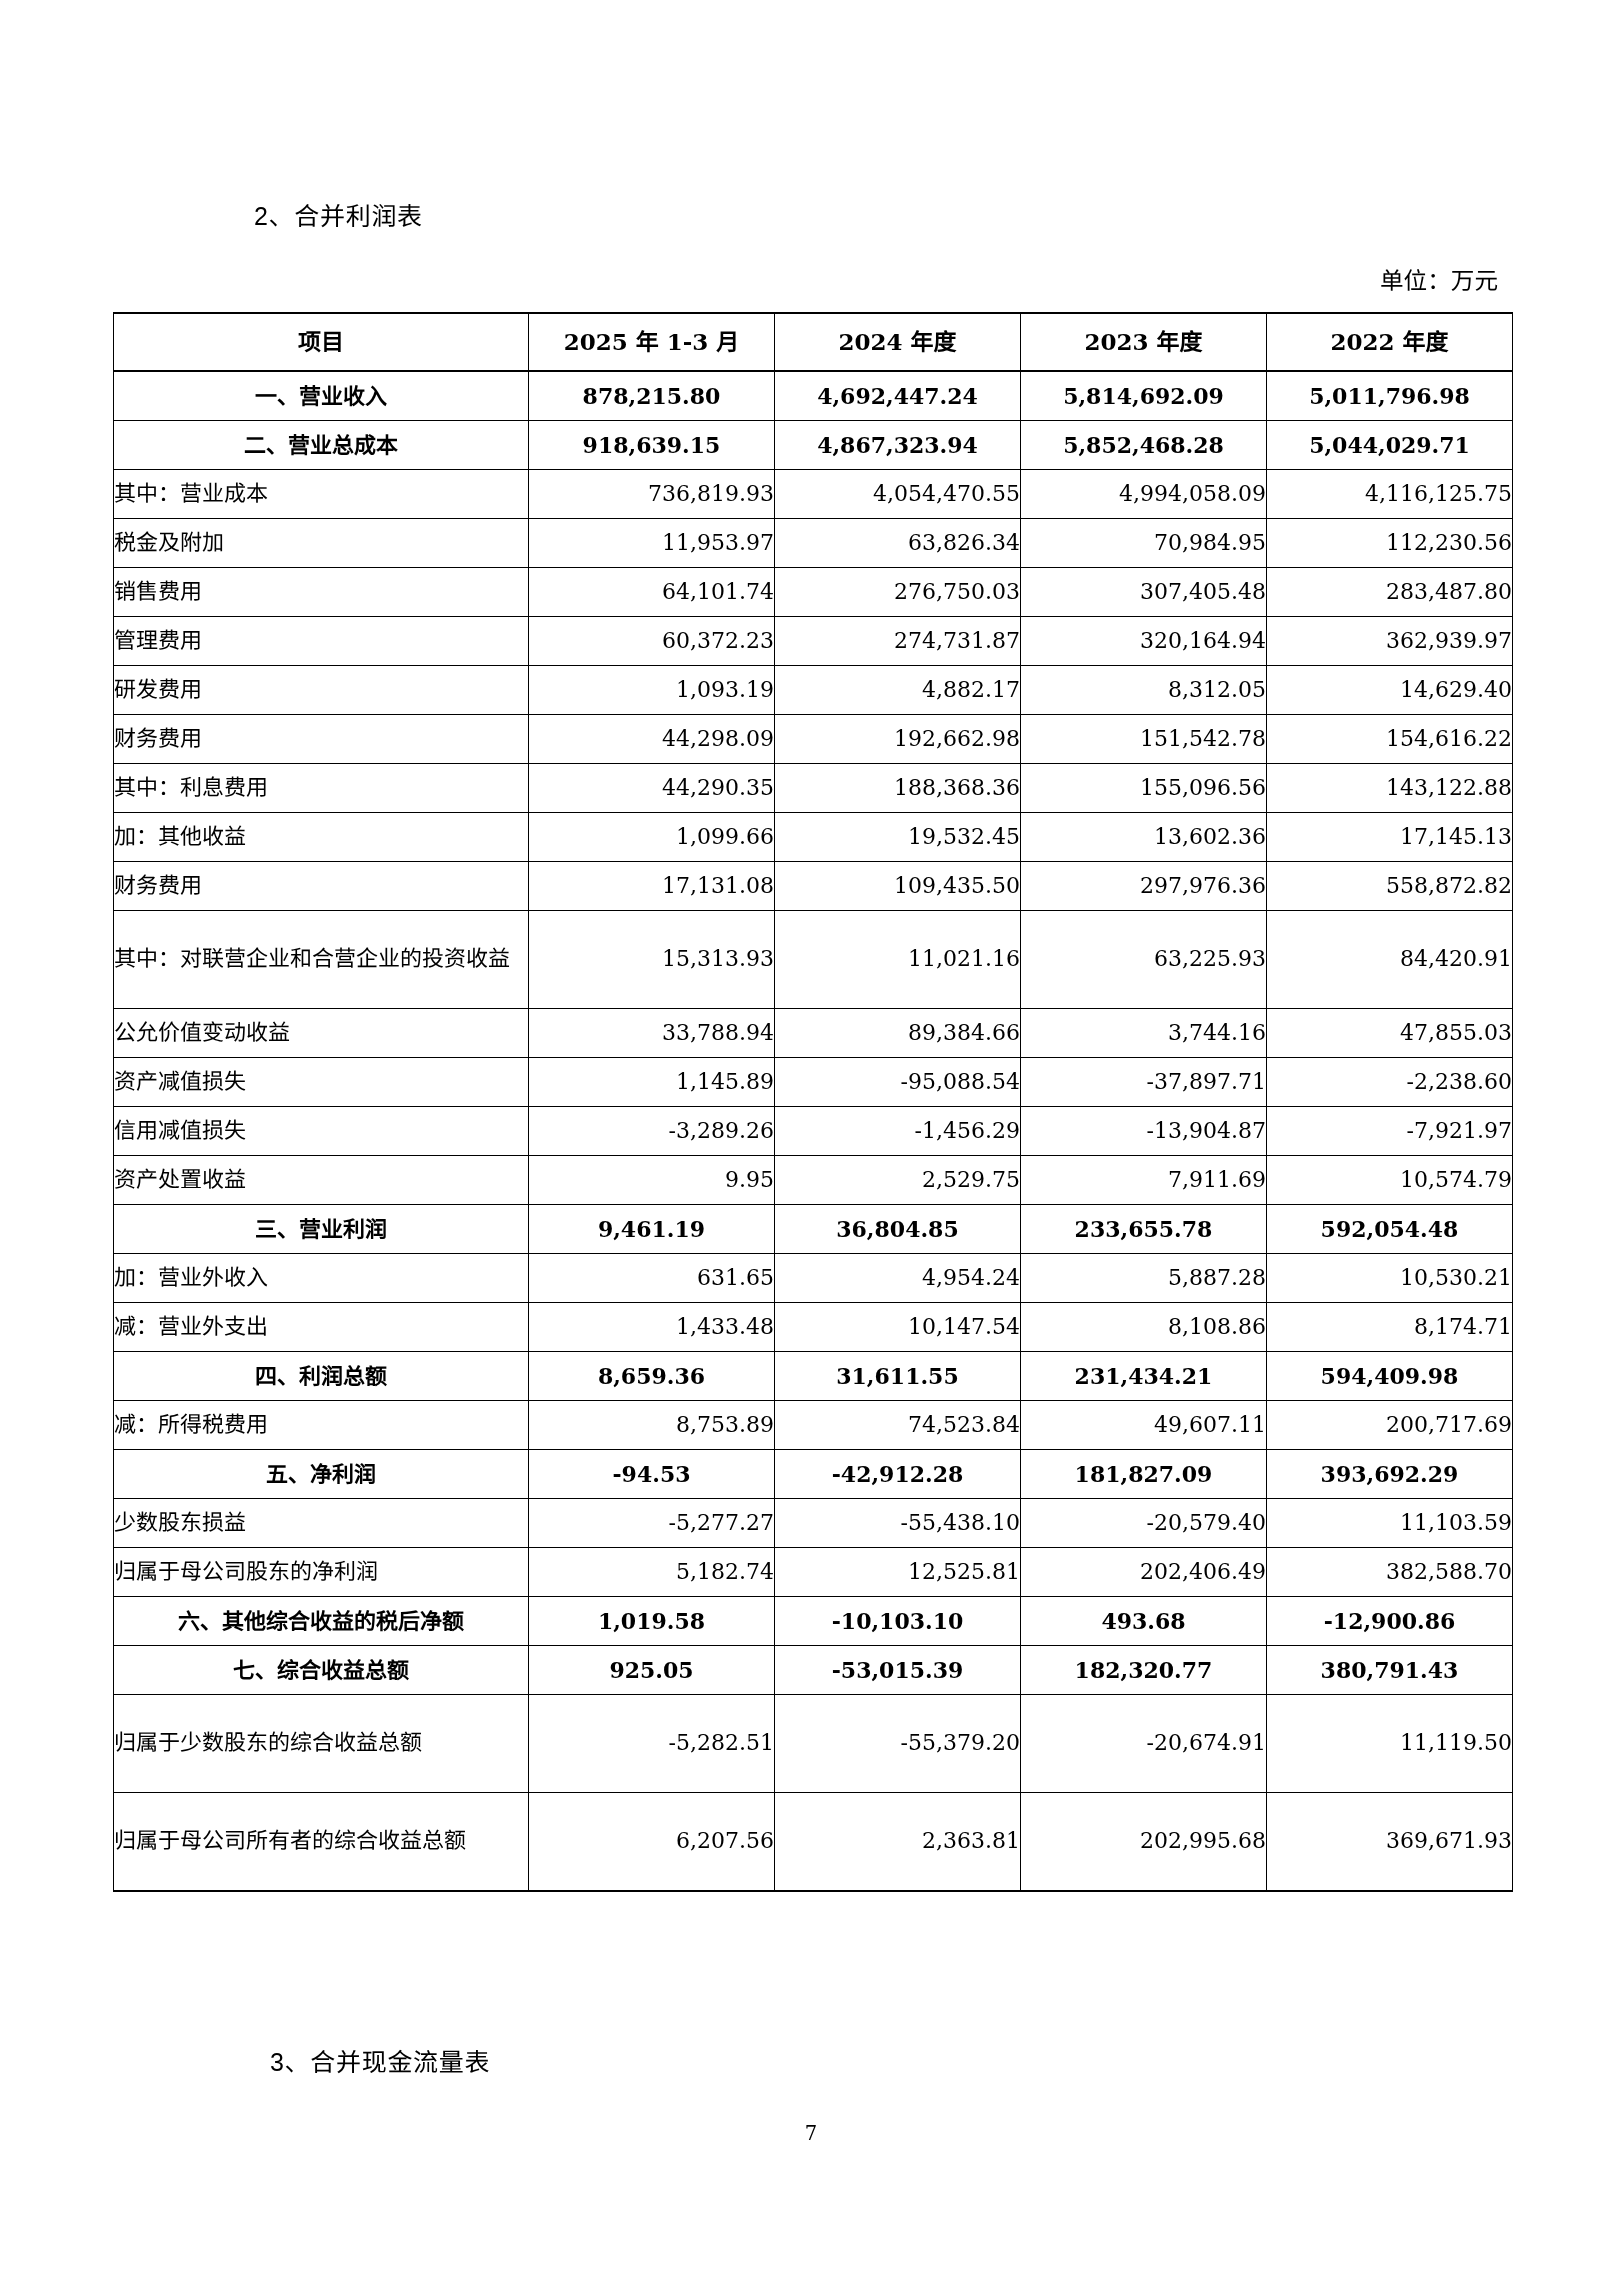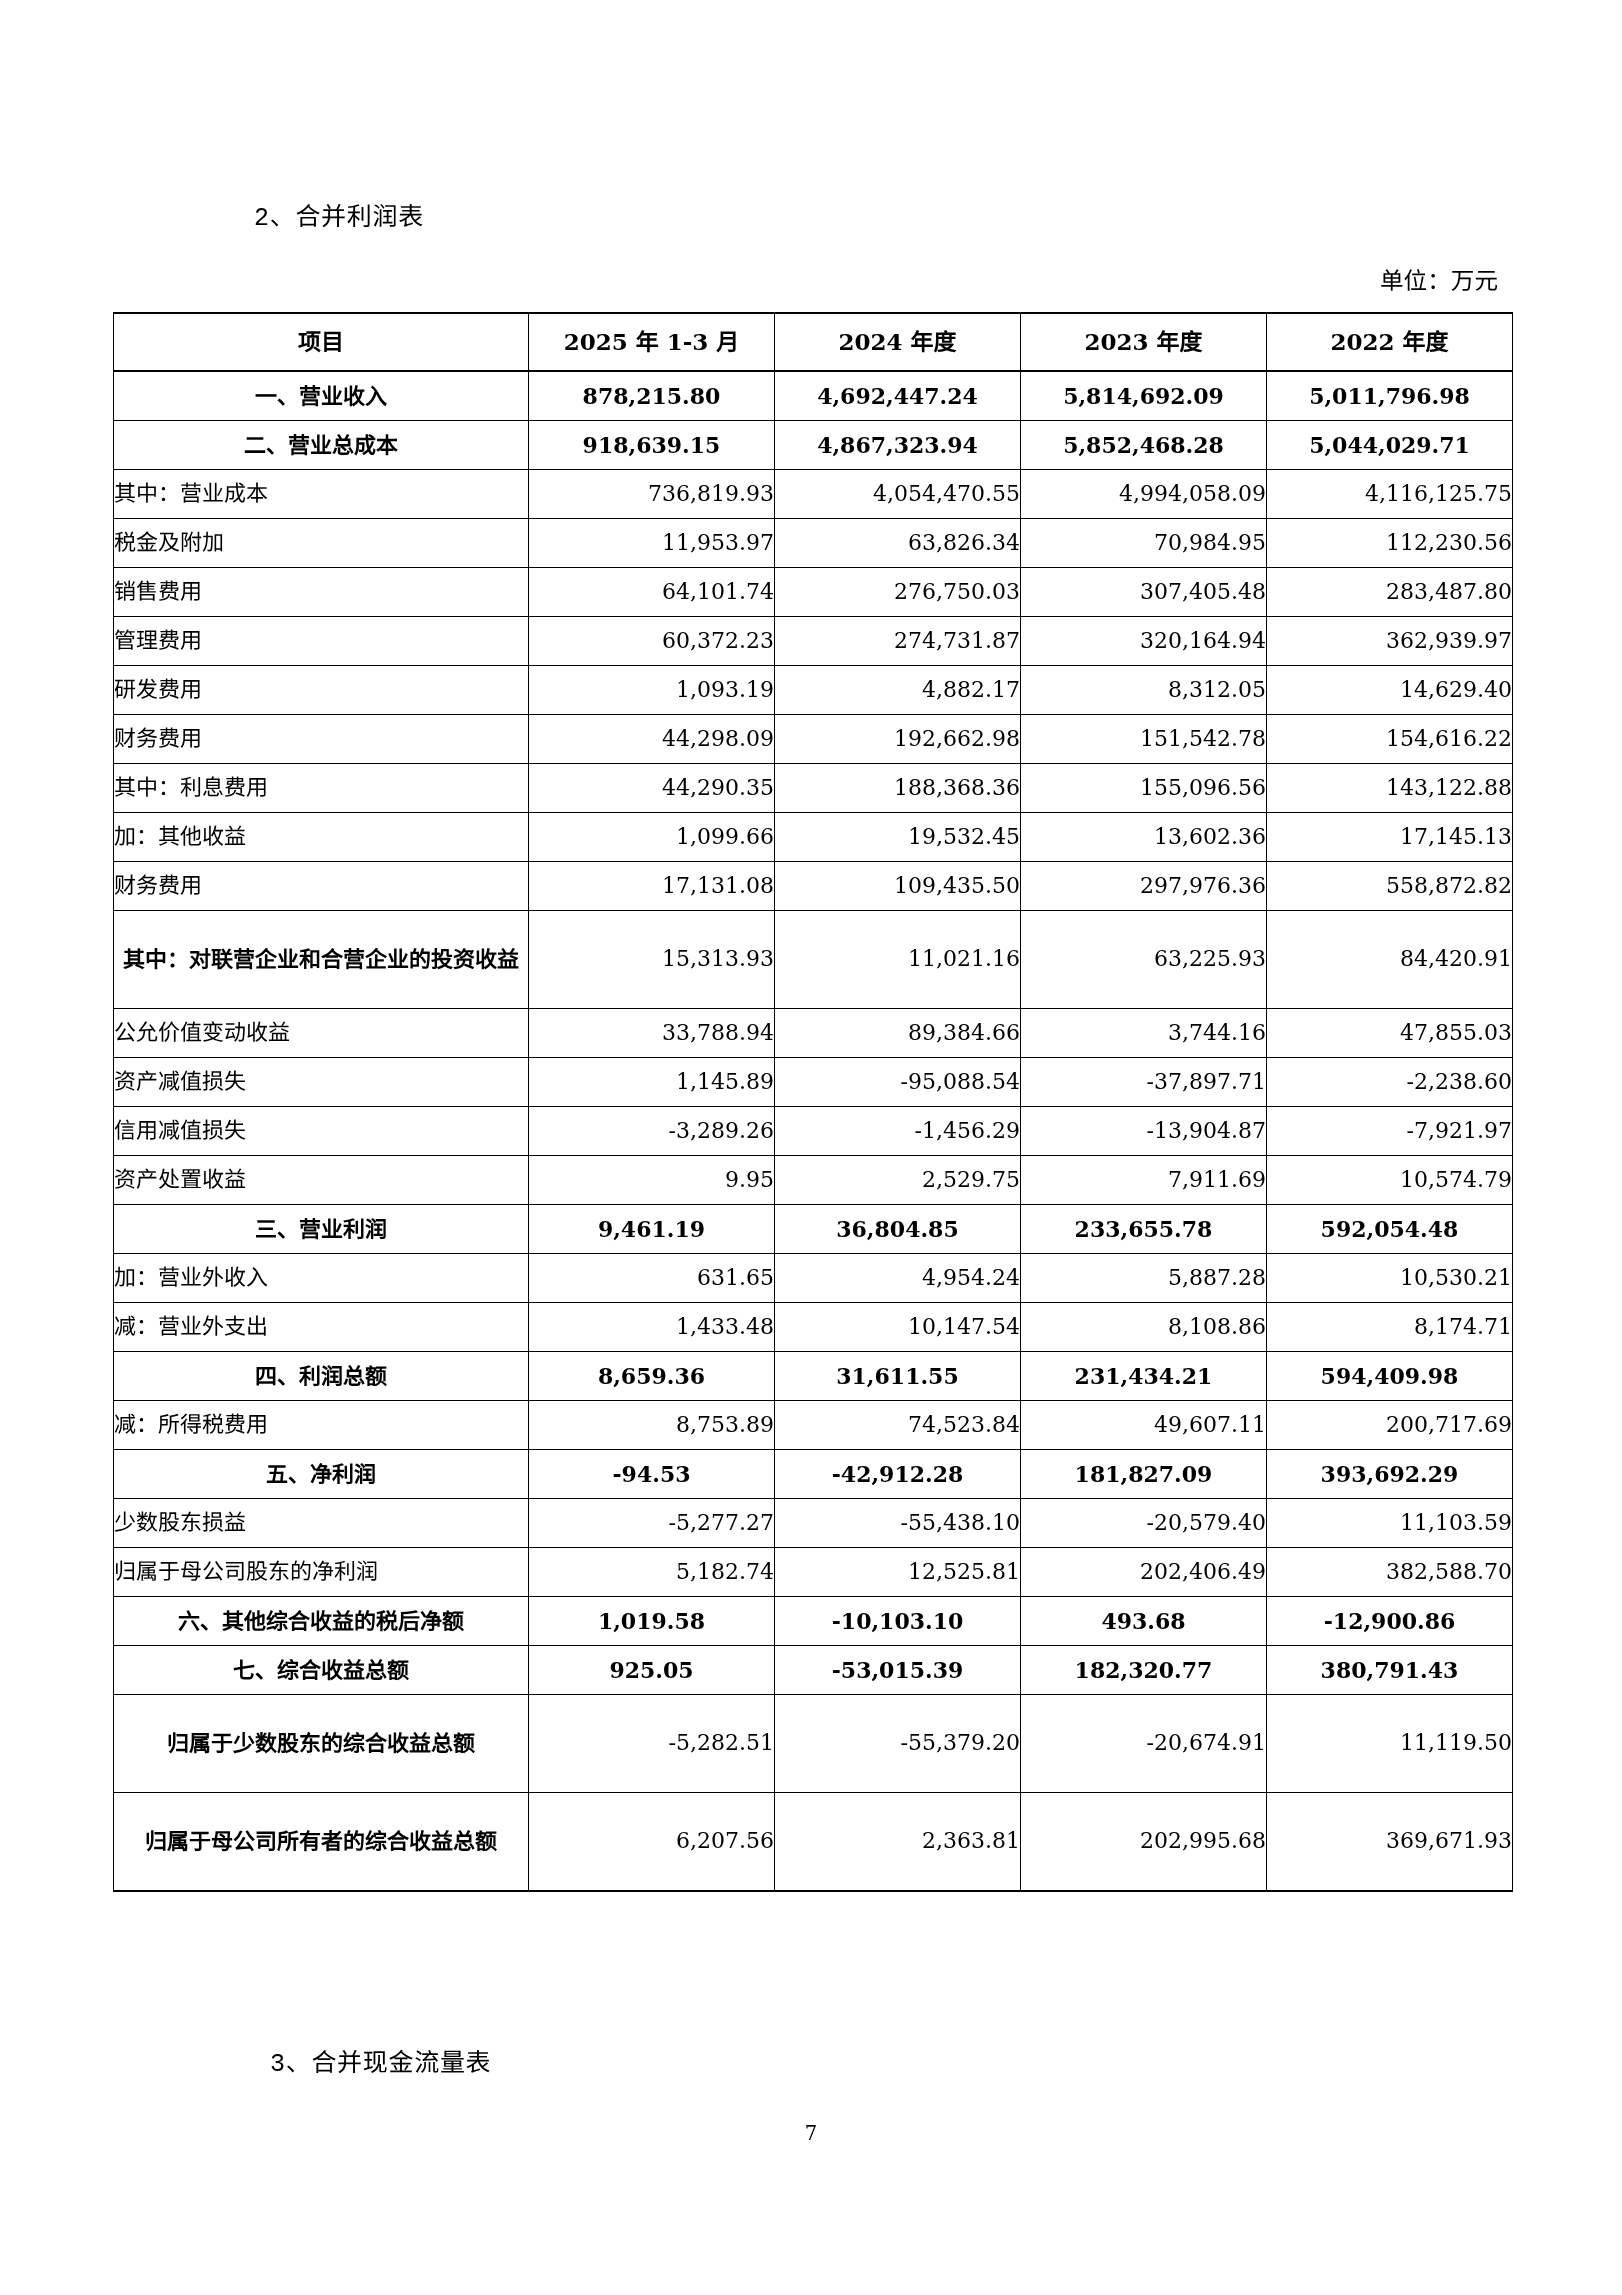--- a/index.html
+++ b/index.html
@@ -26,21 +26,21 @@
     box-sizing: border-box;
   }
 
   
   .section-heading {
     position: absolute;
     font-size: 25px;
     font-weight: normal;
     letter-spacing: 0.7px;
     white-space: nowrap;
-    font-family: Liberation Mono, monospace;
+    font-family: Liberation Sans, sans-serif;
   }
   #heading-top   { left: 254px; top: 196px; }
   #heading-bottom{ left: 270px; top: 2042px; }
 
   .unit-label {
     position: absolute;
     right: 124px;
     top: 262px;
     font-size: 23.6px;
     white-space: nowrap;
@@ -112,21 +112,21 @@
 
   
   tr.bold td { font-weight: bold; text-align: center; }
 
   
   .ind0 { padding-left: 9.2px; }
   .ind1 { padding-left: 39px; }
   .ind3 { padding-left: 105px; }
 
   
-  td.item.wrap .txt { display: block; text-align: center; font-weight: bold; }
+  td.item.wrap .txt { display: block; text-align: left; }
   td.item.wrap { padding-top: 6.5px; padding-bottom: 6.5px; }
 
   tr.tall td { height: 84px; }
 </style>
 </head>
 <body>
 
 <div class="page">
 
   <div class="section-heading" id="heading-top">2、合并利润表</div>

